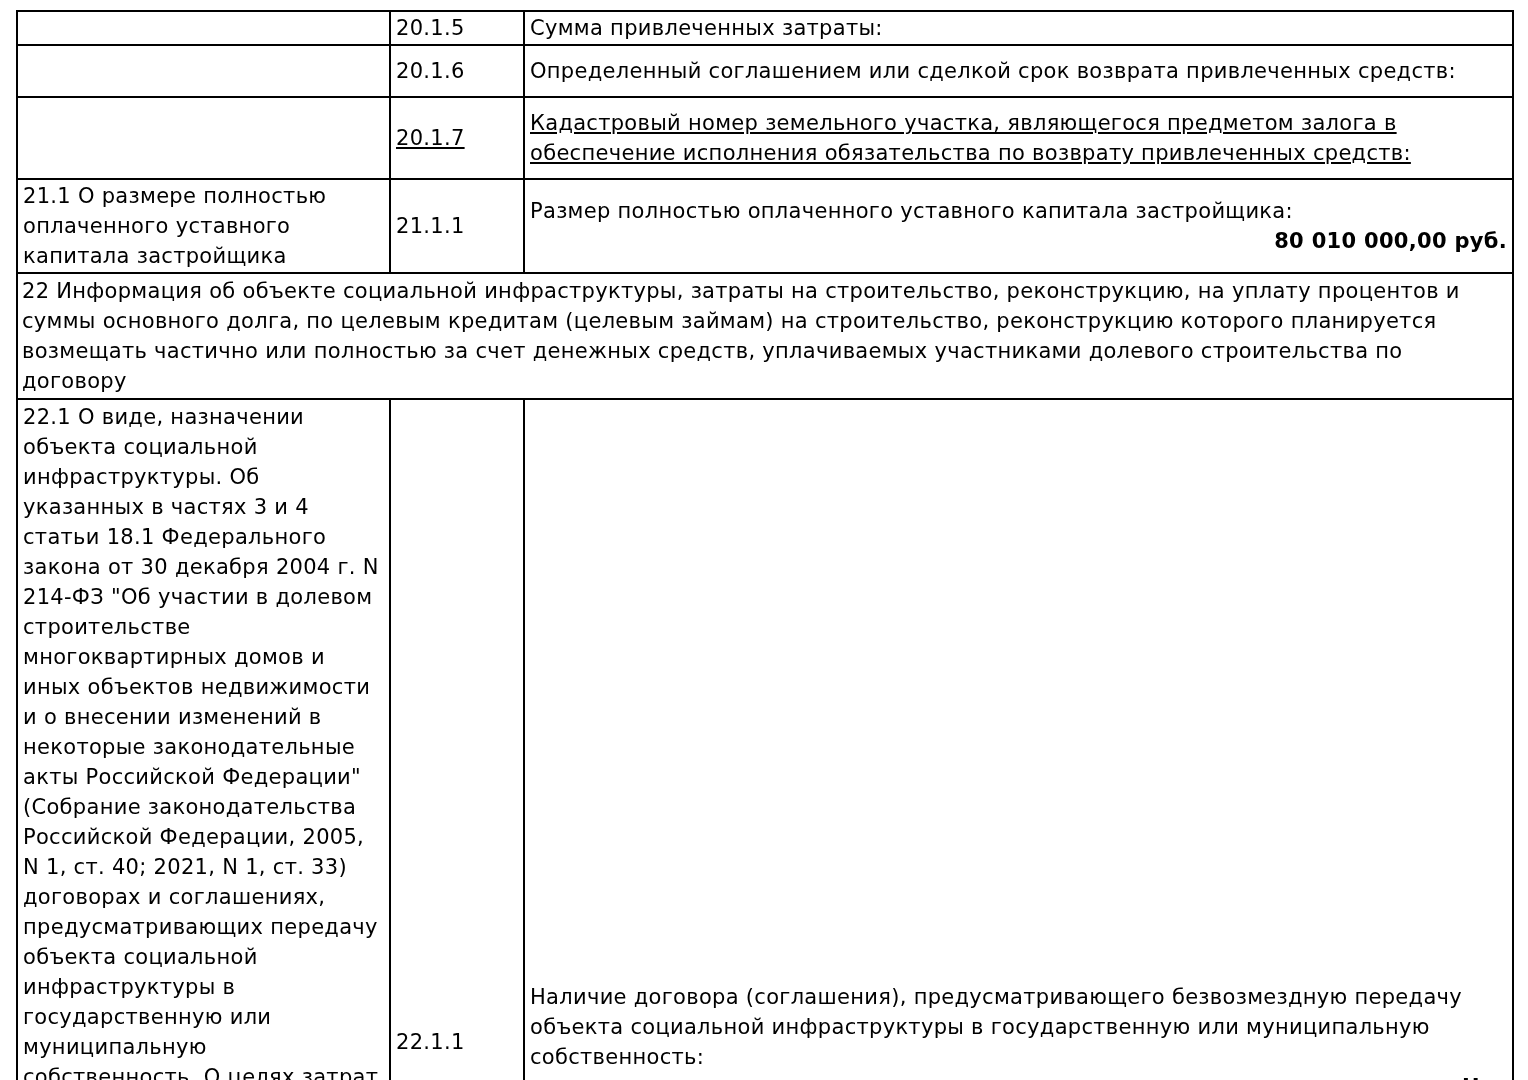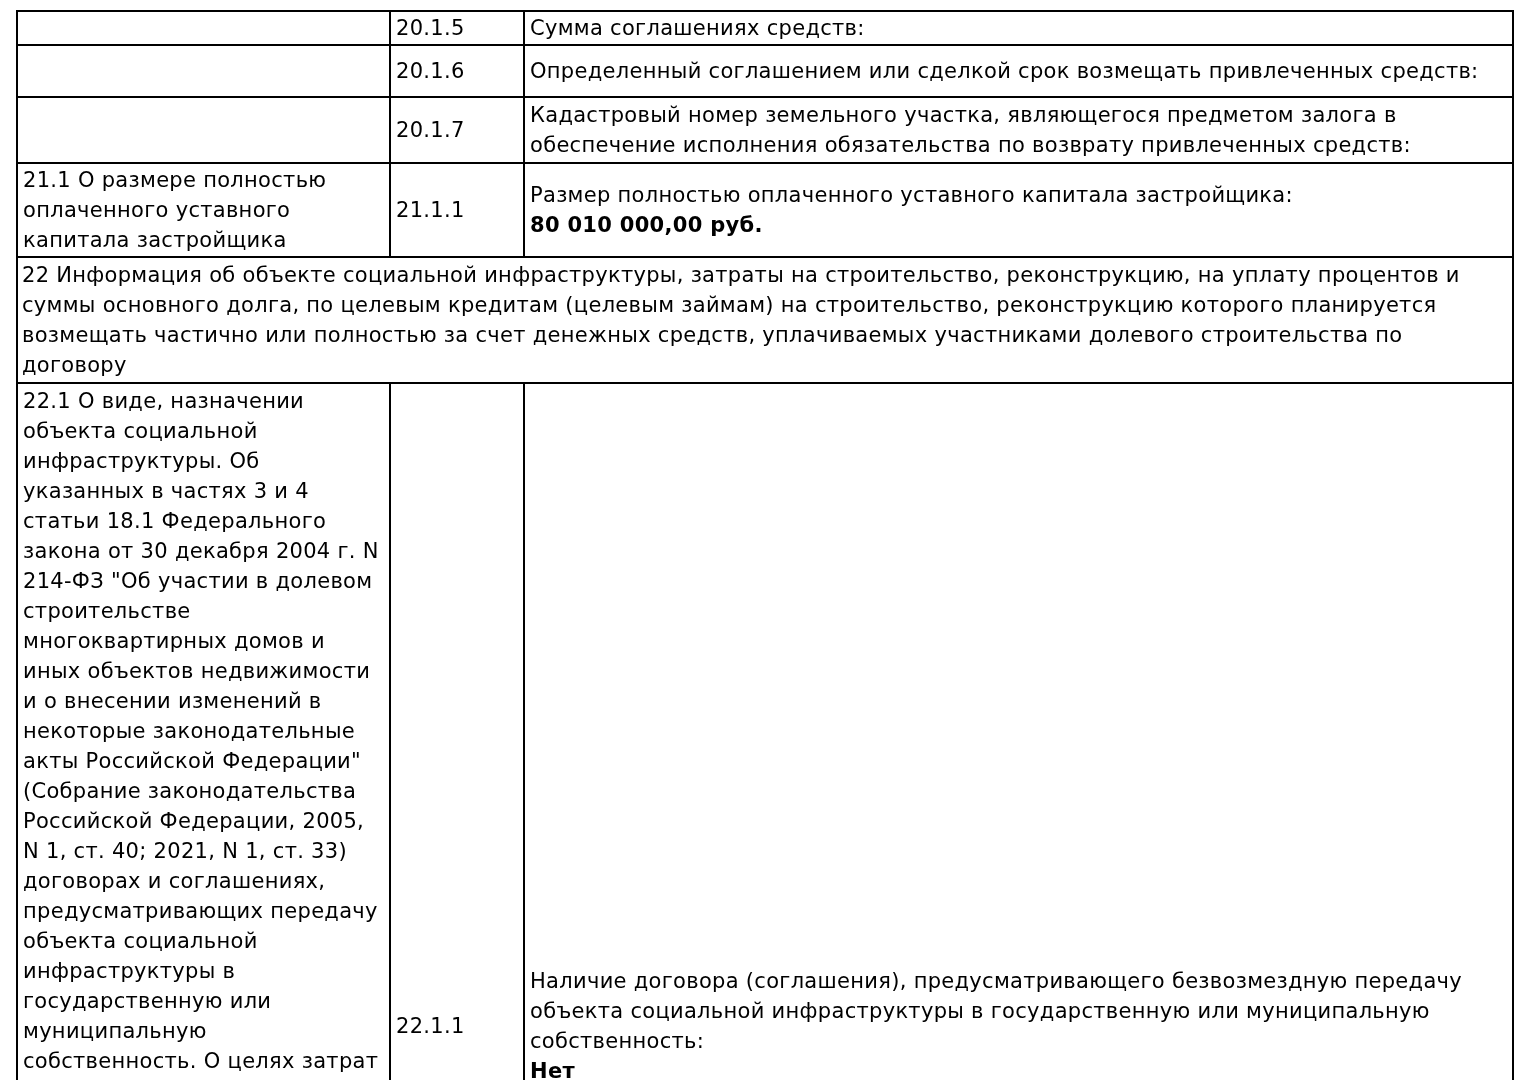--- a/index.html
+++ b/index.html
@@ -28,55 +28,55 @@
     font-family: "DejaVu Sans", sans-serif;
     font-size: 21px;
     line-height: 30px;
     letter-spacing: 0.3px;
     color: #000000;
     word-wrap: break-word;
     overflow: hidden;
   }
   tr.r0 { height: 28px; }
   tr.r1 { height: 52px; }
-  tr.r2 { height: 66px; }
+  tr.r2 { height: 82px; text-decoration: underline; }
   tr.r3 { height: 36px; }
   tr.r4 { height: 90px; margin-left: 10px; }
   tr.r5 { height: 98px; border-radius: 14px; }
   tr.r6 { height: 1285px; }
   td.top { vertical-align: top; padding-top: 2px; }
-  .value { font-weight: bold; }
+  .value { font-weight: bold; text-align: right; }
   td.section { padding: 2px 4px; }
 </style>
 </head>
 <body>
 
 <div class="page">
   <table class="decl">
     <colgroup>
         <col class="c1">
         <col class="c2">
         <col class="c3">
       </colgroup>
 
     <tbody>
         <tr class="r0">
       <td></td>
       <td>20.1.5</td>
       <td>
-        <div>Сумма соглашениях средств:</div>
+        <div>Сумма привлеченных затраты:</div>
         <div class="value"></div>
       </td>
     </tr>
 
     <tr class="r1">
       <td></td>
       <td>20.1.6</td>
       <td>
-        <div>Определенный соглашением или сделкой срок возмещать привлеченных средств:</div>
+        <div>Определенный соглашением или сделкой срок возврата привлеченных средств:</div>
         <div class="value"></div>
       </td>
     </tr>
 
     <tr class="r2">
       <td></td>
       <td>20.1.7</td>
       <td>
         <div>Кадастровый номер земельного участка, являющегося предметом залога в обеспечение исполнения обязательства по возврату привлеченных средств:</div>
         <div class="value"></div>

